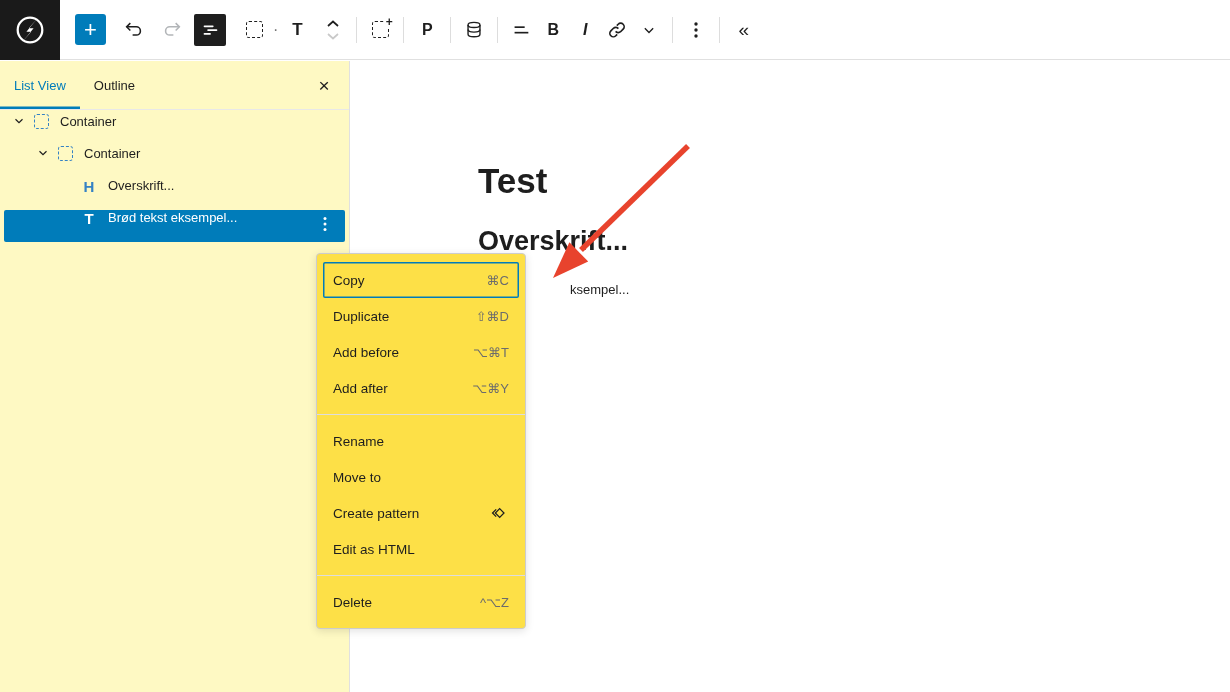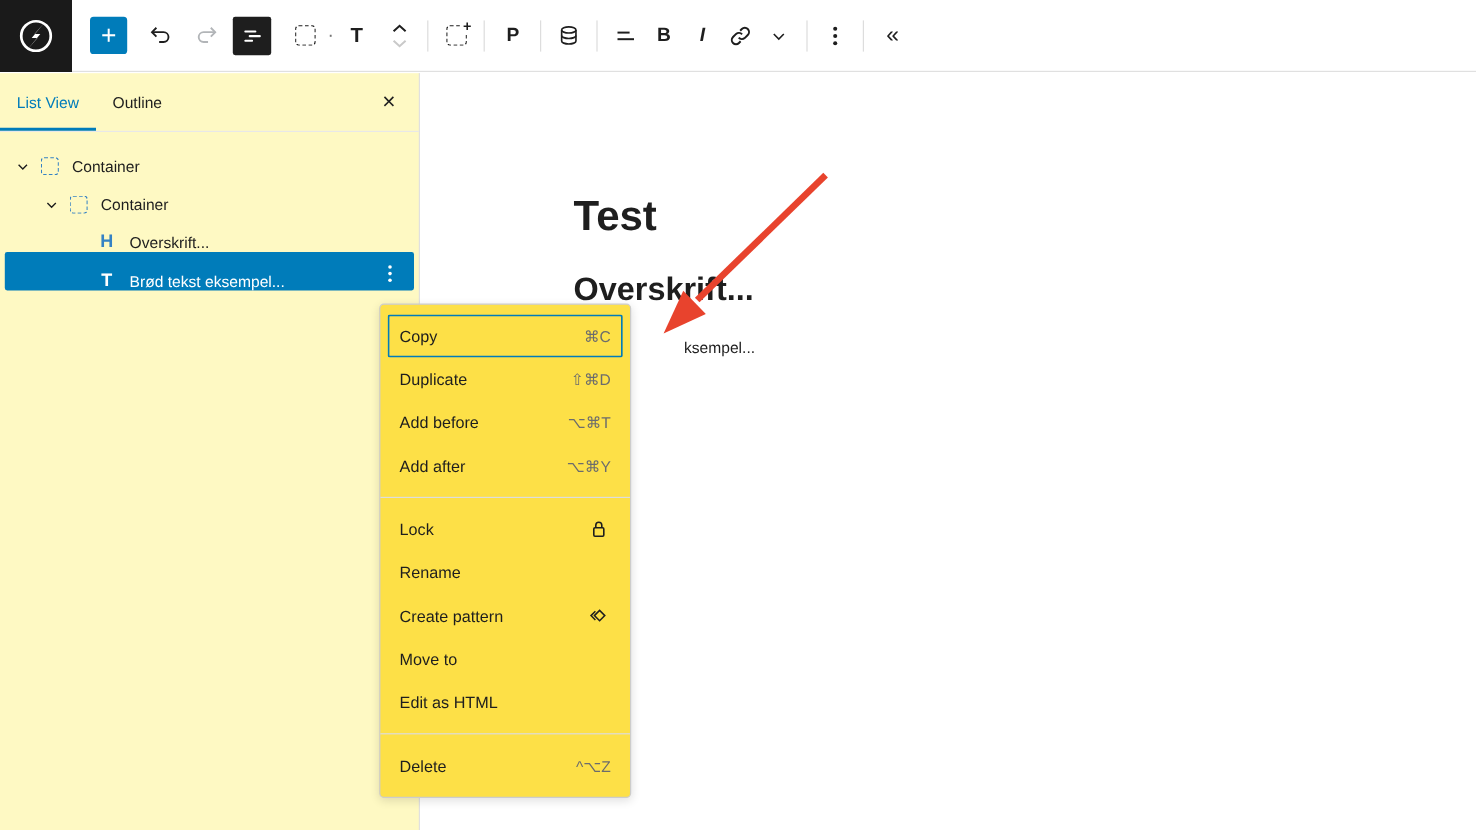--- a/index.html
+++ b/index.html
@@ -34,21 +34,21 @@
   
   .sidebar { position:absolute; left:0; top:61px; width:350px; height:631px; background:#fef9c3;
     border-right:1px solid #e0e0e0; z-index:10; }
   .tabs { height:49px; display:flex; align-items:stretch; border-bottom:1px solid #e8e8e8; position:relative; }
   .tab { border:none; background:transparent; padding:0 14px; font-size:13px; cursor:pointer;
     font-family:"Liberation Sans", sans-serif; color:#1e1e1e; }
   .tab.active { color:#007cba; font-weight:500; box-shadow:inset 0 -2.5px 0 #007cba; }
   .tabs .close { position:absolute; right:10px; top:10px; width:30px; height:30px; border:none;
     background:transparent; font-size:19px; cursor:pointer; color:#1e1e1e; }
   .tree { padding-top:4px; }
-  .tree-row { height:32px; display:flex; align-items:flex-end; font-size:13px; cursor:pointer; }
+  .tree-row { height:32px; display:flex; align-items:flex-start; font-size:13px; cursor:pointer; }
   .tree-chev { width:22px; display:flex; justify-content:center; flex:0 0 auto; }
   .blk-icon { width:22px; display:flex; justify-content:center; align-items:center; flex:0 0 auto; }
   .blk-sq { width:15px; height:15px; border:1.6px dashed #3582c4; border-radius:3px; }
   .blk-letter { color:#3582c4; font-weight:700; font-size:15px; }
   .tree-label { margin-left:8px; white-space:nowrap; }
   .tree-row.selected { background:#007cba; color:#fff; margin:0 4px; border-radius:2px; }
   .tree-row.selected .blk-letter { color:#fff; }
   .row-kebab { margin-left:auto; margin-right:6px; width:28px; height:28px; border:none;
     background:transparent; display:flex; align-items:center; justify-content:center; cursor:pointer; }
 
@@ -295,44 +295,35 @@
         <span class="ctx-shortcut">⌥⌘T</span>
       </div>
       <div class="ctx-item">
         <span>Add after</span>
         <span class="ctx-shortcut">⌥⌘Y</span>
       </div>
     </div>
 
     <div class="ctx-group">
       <div class="ctx-item">
-        <span>Lock</span>
-        <span class="ctx-icon">
-          <svg width="20" height="20" viewBox="0 0 24 24" fill="none" stroke="#1e1e1e" stroke-width="1.6">
-            <rect x="7" y="10.5" width="10" height="8.5" rx="1.2"></rect>
-            <path d="M9 10.5 V8 a3 3 0 0 1 6 0 v2.5"></path>
-          </svg>
-        </span>
-      </div>
-      <div class="ctx-item">
         <span>Rename</span>
+      </div>
+      <div class="ctx-item">
+        <span>Move to</span>
       </div>
       <div class="ctx-item">
         <span>Create pattern</span>
         <span class="ctx-icon">
           <svg width="22" height="20" viewBox="0 0 24 24" fill="none" stroke="#1e1e1e" stroke-width="1.5">
             <path d="M14 6.8 L19.2 12 L14 17.2 L8.8 12 Z"></path>
             <path d="M9.8 7.6 L5.4 12 L9.8 16.4"></path>
           </svg>
         </span>
       </div>
       <div class="ctx-item">
-        <span>Move to</span>
-      </div>
-      <div class="ctx-item">
         <span>Edit as HTML</span>
       </div>
     </div>
 
     <div class="ctx-group">
       <div class="ctx-item">
         <span>Delete</span>
         <span class="ctx-shortcut">^⌥Z</span>
       </div>
     </div>

